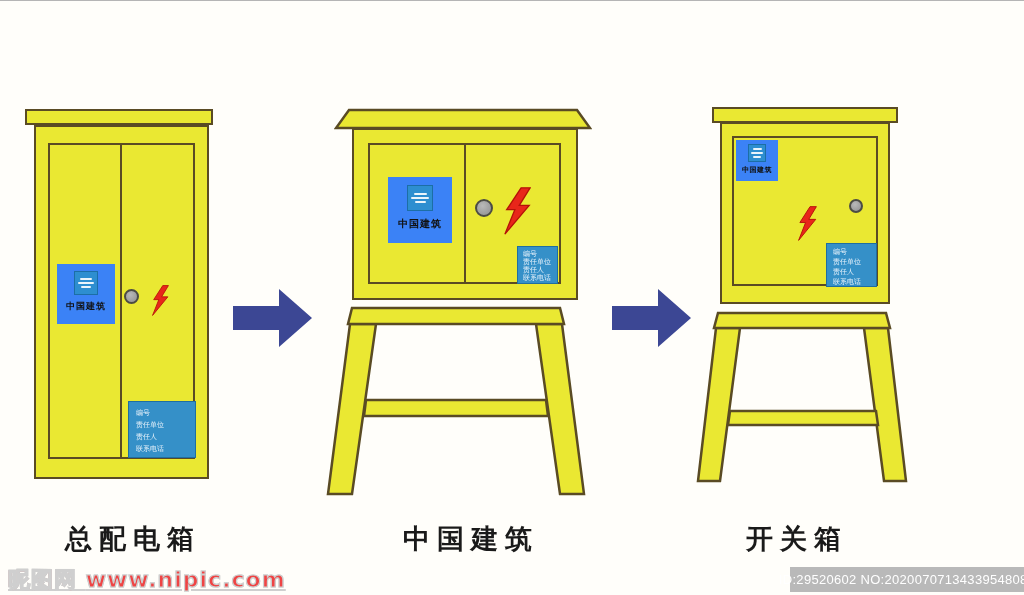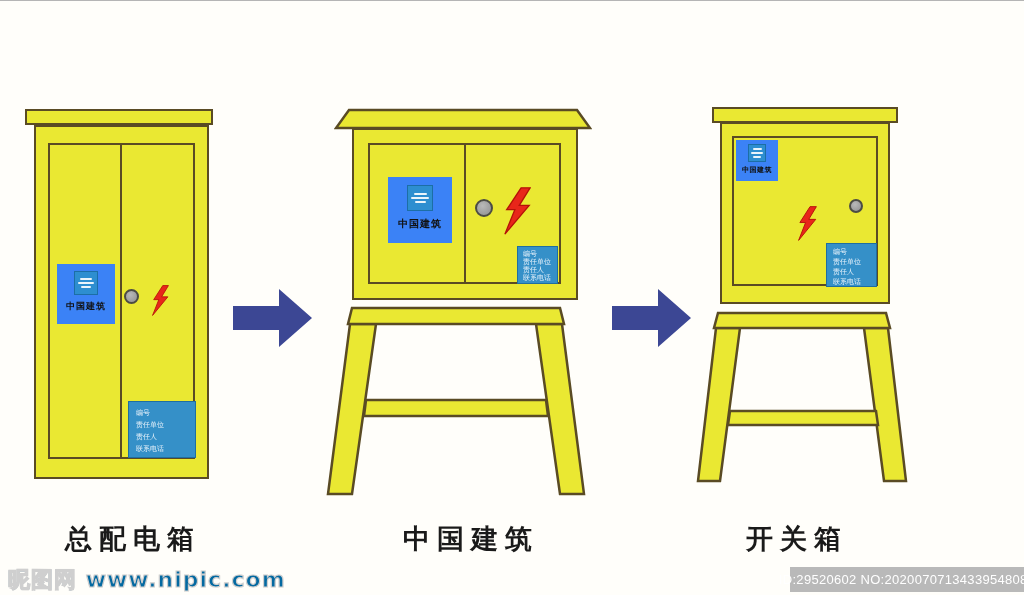--- a/index.html
+++ b/index.html
@@ -31,23 +31,24 @@
   .info-panel div{white-space:nowrap;}
   .bolt{fill:var(--red);stroke:var(--redline);stroke-width:3;stroke-linejoin:miter;}
   .stand polygon,.roof polygon{fill:var(--yellow);stroke:var(--line);stroke-width:2.5;stroke-linejoin:miter;}
   .arrow polygon{fill:var(--arrow);}
   .caption{
     font-family:"Liberation Serif","DejaVu Serif",serif;font-weight:bold;
     font-size:27px;letter-spacing:7px;color:var(--ink);white-space:nowrap;
     transform:translateX(-50%);
   }
   .wm-left{
-    color:#0369a1;font-weight:bold;font-size:22px;letter-spacing:1px;white-space:nowrap;
+    color:#ef4444;font-weight:bold;font-size:22px;letter-spacing:1px;white-space:nowrap;
     -webkit-text-stroke:1.2px #cfcfcf;text-shadow:0 0 1px #d8d8d8;
     font-family:"DejaVu Sans",sans-serif;
+    text-decoration:underline;
   }
   .wm-id{
     background:#b9b9b9;color:#ffffff;font-size:13px;letter-spacing:.3px;
     display:flex;align-items:center;justify-content:center;white-space:nowrap;
   }
   
   .b1-cap{left:25px;top:108px;width:188px;height:16px;}
   .b1-body{left:34px;top:124px;width:175px;height:354px;}
   .b1-frame{left:48px;top:142px;width:147px;height:316px;}
   .b1-div{left:120px;top:142px;height:316px;}

